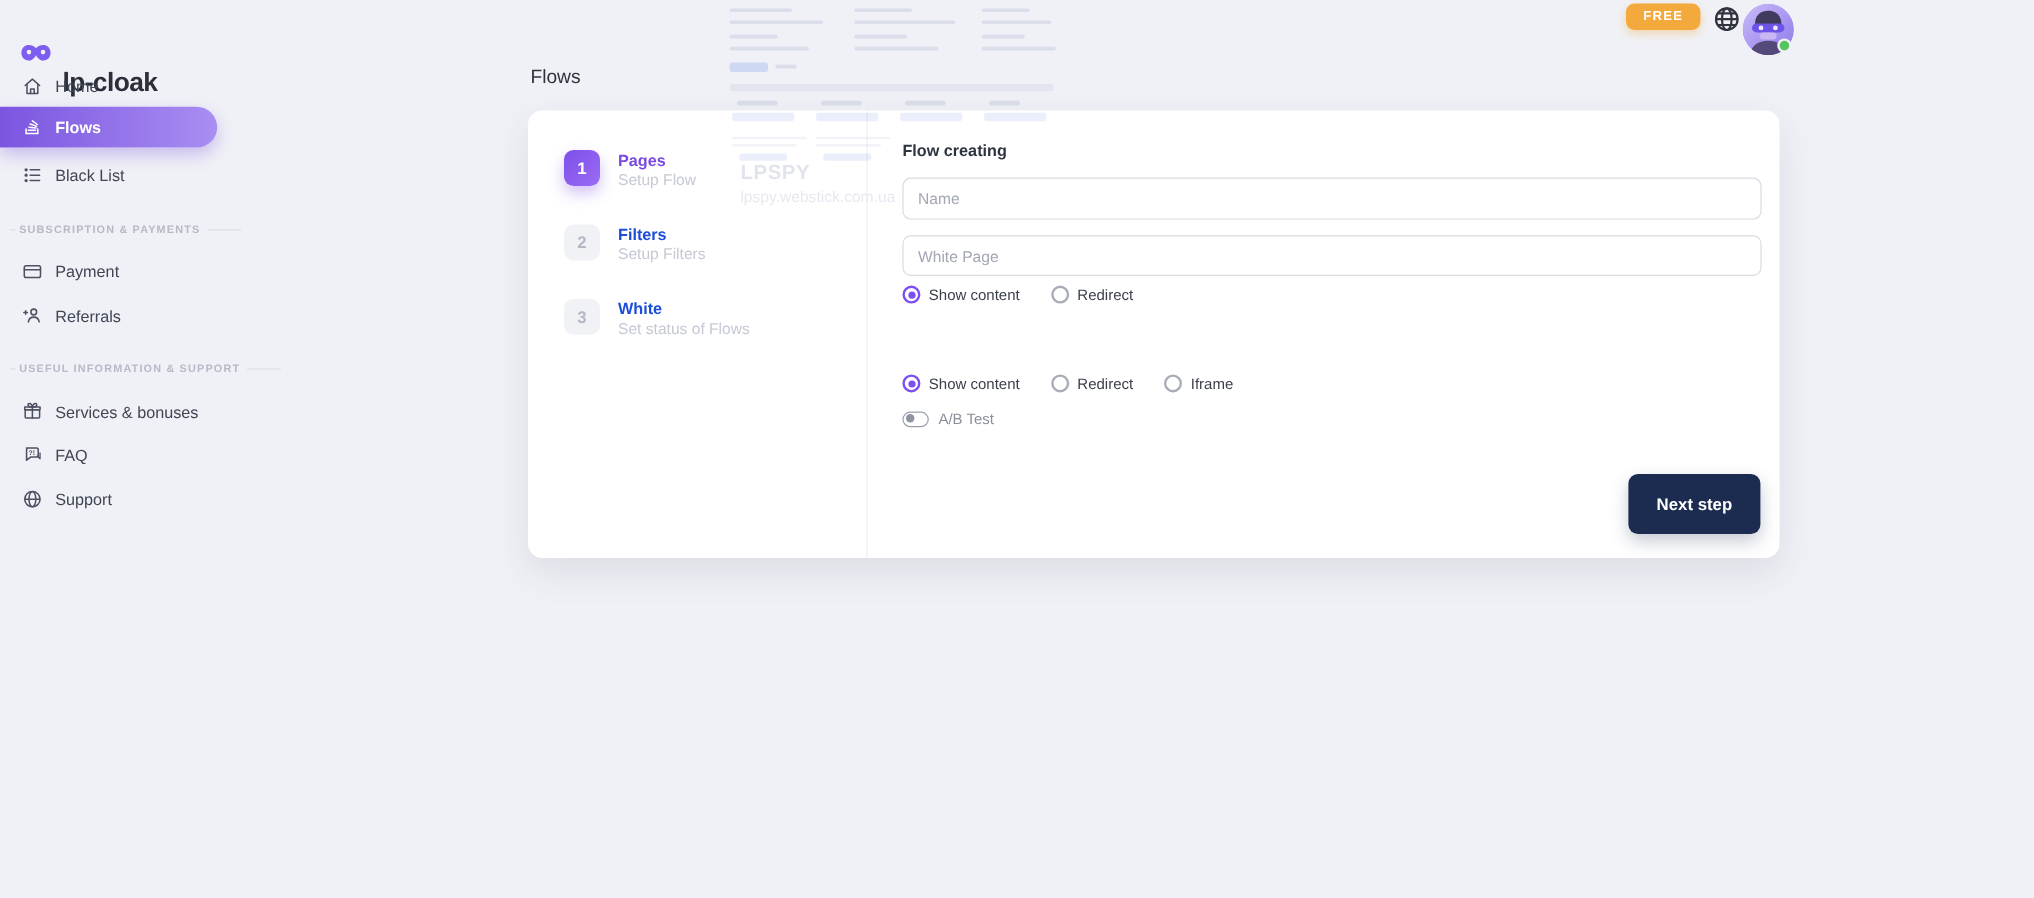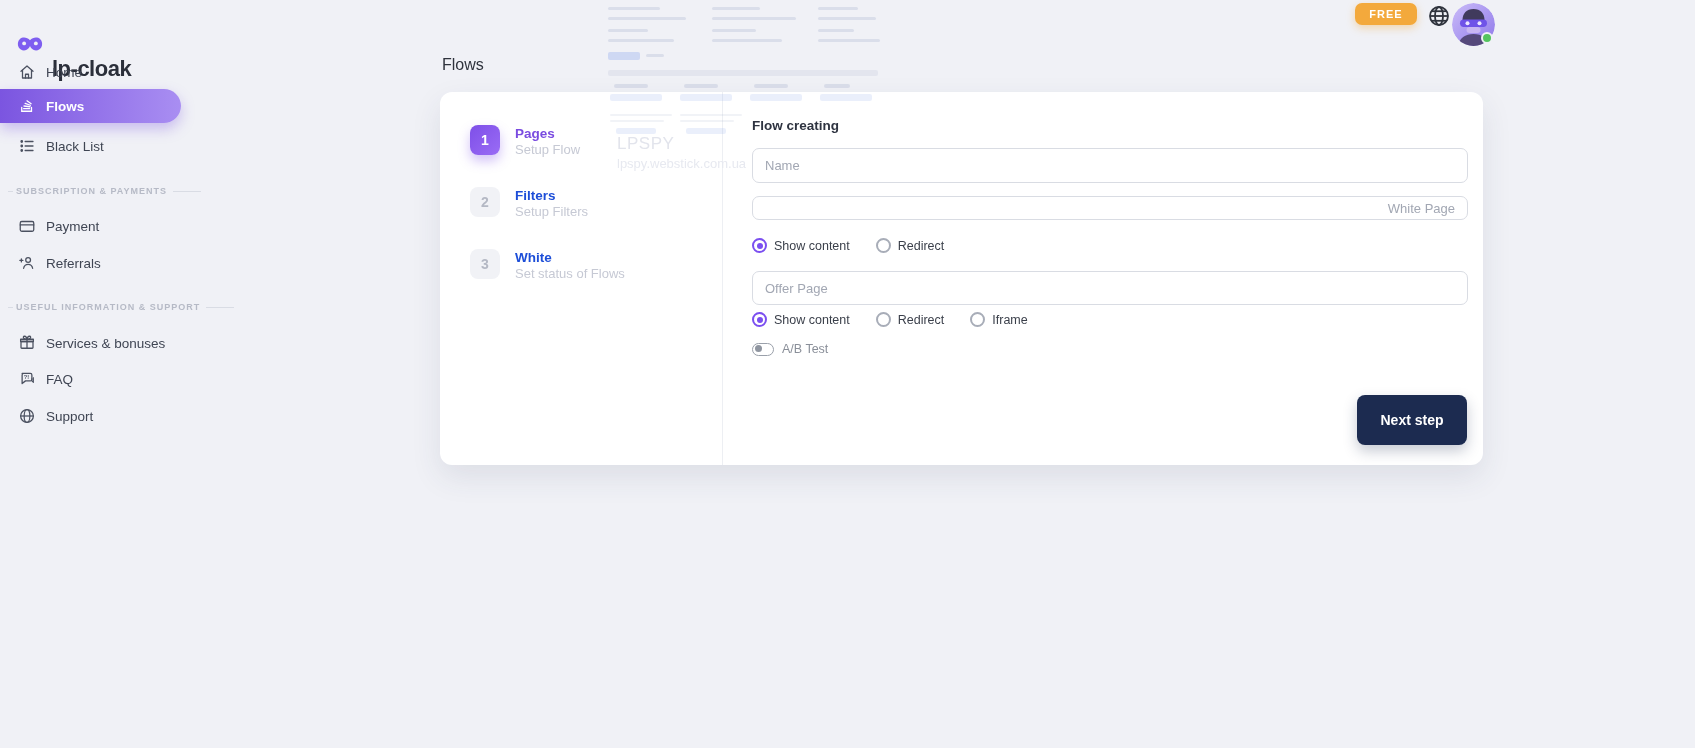--- a/index.html
+++ b/index.html
@@ -65,21 +65,21 @@
   .toggle-label { font-size:12.5px; color:#8a8f99; }
   .next-btn { position:absolute; left:917px; top:303px; width:110px; height:50px; border:none; border-radius:8px;
     background:#1c2b50; color:#ffffff; font-family:"Liberation Sans",sans-serif; font-size:14px; font-weight:700; cursor:pointer;
     box-shadow:0 6px 14px rgba(28,43,80,.25); }
   
   .ghost { position:absolute; left:600px; top:2px; width:288px; height:182px; z-index:3; pointer-events:none; }
   .gbar { position:absolute; height:3px; border-radius:2px; background:rgba(140,155,190,.22); }
   .gblue { position:absolute; border-radius:2px; background:rgba(130,160,235,.30); }
   .gweak .gbar { background:rgba(150,160,190,.13); }
   .gweak .gblue { background:rgba(140,165,235,.18); }
-  .ghost-title { position:absolute; left:17px; top:132px; font-size:17px; font-weight:400; letter-spacing:.5px; color:#e2e4ec; }
+  .ghost-title { position:absolute; left:17px; top:132px; font-size:17px; font-weight:700; letter-spacing:.5px; color:#e2e4ec; }
   .ghost-url { position:absolute; left:17px; top:154px; font-size:13px; color:#e7e9f0; }
   .ico svg, .globe-btn svg { width:100%; height:100%; }
 </style>
 </head>
 <body>
 
 <div class="screen">
 
   <div class="logo">
     <svg width="28" height="23" viewBox="0 0 32 26">
@@ -276,34 +276,33 @@
     <div class="step-num idle" style="top:157px">
       <span>3</span>
     </div>
     <div class="step-title" style="top:158px">White</div>
     <div class="step-sub" style="top:174px">Set status of Flows</div>
 
     <div class="form-title">Flow creating</div>
 
     <input class="tfield" style="top: 56px; height: 35px;" type="text" placeholder="Name">
 
-    <input class="tfield" style="top: 104px; height: 24px; text-align: right;" type="text" placeholder="White Page">
+    <input class="tfield" style="top: 104px; height: 34px;" type="text" placeholder="White Page">
 
     <div class="radio-row" style="top:146px">
       <label class="radio">
         <span class="rdot sel"></span>
         <span class="rlabel">Show content</span>
       </label>
       <label class="radio">
         <span class="rdot"></span>
         <span class="rlabel">Redirect</span>
       </label>
     </div>
 
-    <input class="tfield" style="top: 179px; height: 34px;" type="text" placeholder="Offer Page">
 
     <div class="radio-row" style="top:220px">
       <label class="radio">
         <span class="rdot sel"></span>
         <span class="rlabel">Show content</span>
       </label>
       <label class="radio">
         <span class="rdot"></span>
         <span class="rlabel">Redirect</span>
       </label>

